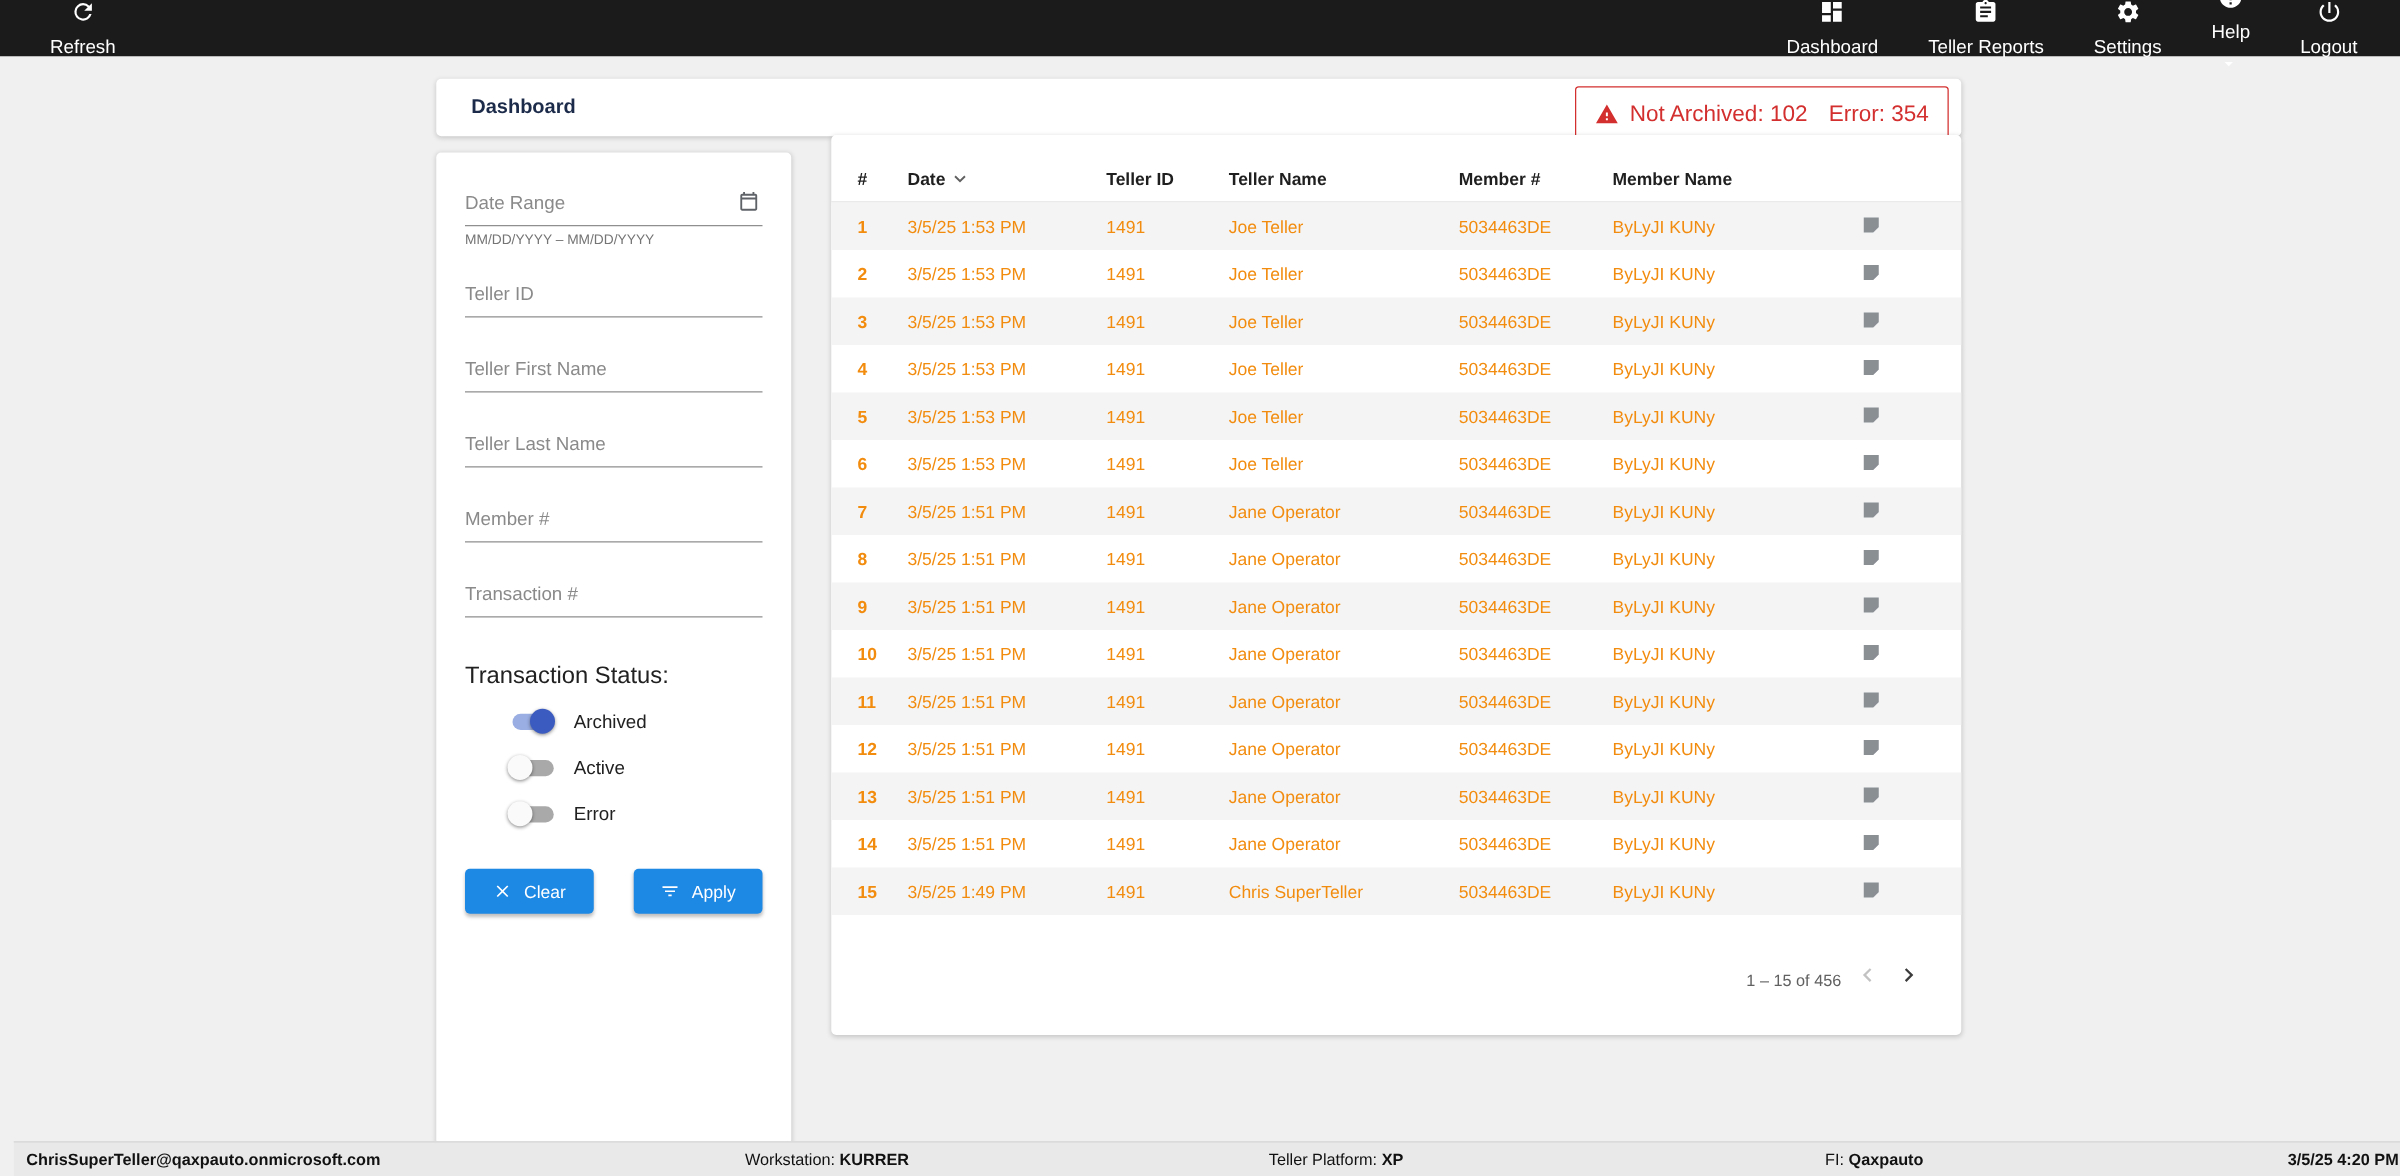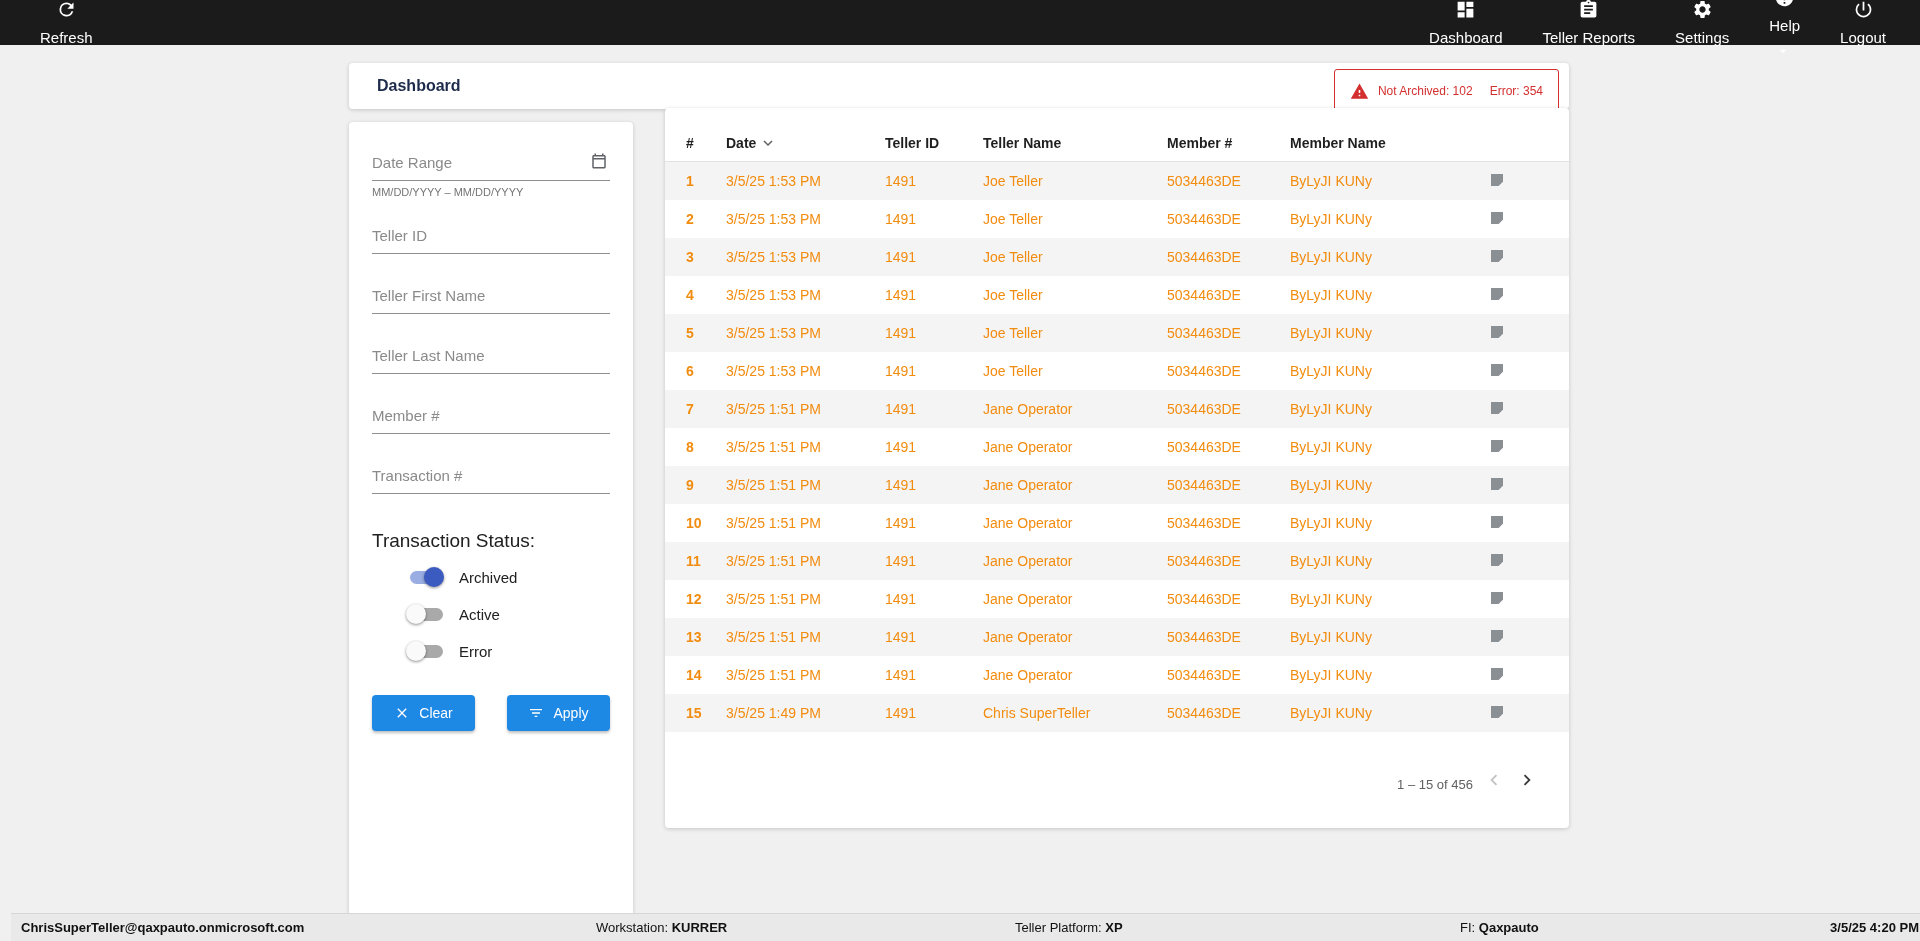--- a/index.html
+++ b/index.html
@@ -14,21 +14,21 @@
   .nav-item { display:flex; align-items:center; gap:9px; font-size:15px; cursor:pointer; color:#fff;flex-direction:column; }
   .nav-item svg { width:21px; height:21px; fill:#fff; }
   .nav-item .chev { width:16px; height:16px; margin-left:-3px; }
 
   
   .header-card { position:absolute; left:349px; top:63px; width:1220px; height:46px; background:#fff;
     border-radius:4px; box-shadow:0 1px 4px rgba(0,0,0,.18); display:flex; align-items:center; }
   .page-title { font-size:16px; font-weight:bold; color:#1c2b4a; padding-left:28px; }
   .alert { position:absolute; right:10px; top:6px; height:44px; border:1px solid var(--red,#d32f2f);
     border-radius:3px; background:#fff; color:var(--red,#d32f2f); display:flex; align-items:center;
-    gap:9px; padding:0 15px; font-size:12px; }
+    gap:9px; padding:0 15px; font-size:18px; }
   .alert svg { width:19px; height:19px; fill:var(--red,#d32f2f); }
   .alert .gap { margin-left:8px; }
 
   
   .filter-card { position:absolute; left:349px; top:122px; width:284px; height:794px; background:#fff;
     border-radius:4px; box-shadow:0 1px 4px rgba(0,0,0,.18); padding:26px 23px 0 23px; }
   .field { position:relative; margin-bottom:27px; }
   .field input { width:100%; border:none; border-bottom:1px solid #8f8f8f; background:transparent;
     font-size:15px; color:#333; padding:6px 0 9px 0; outline:none; font-family:inherit; }
   .field input::placeholder { color:#8a8a8a; opacity:1; }

